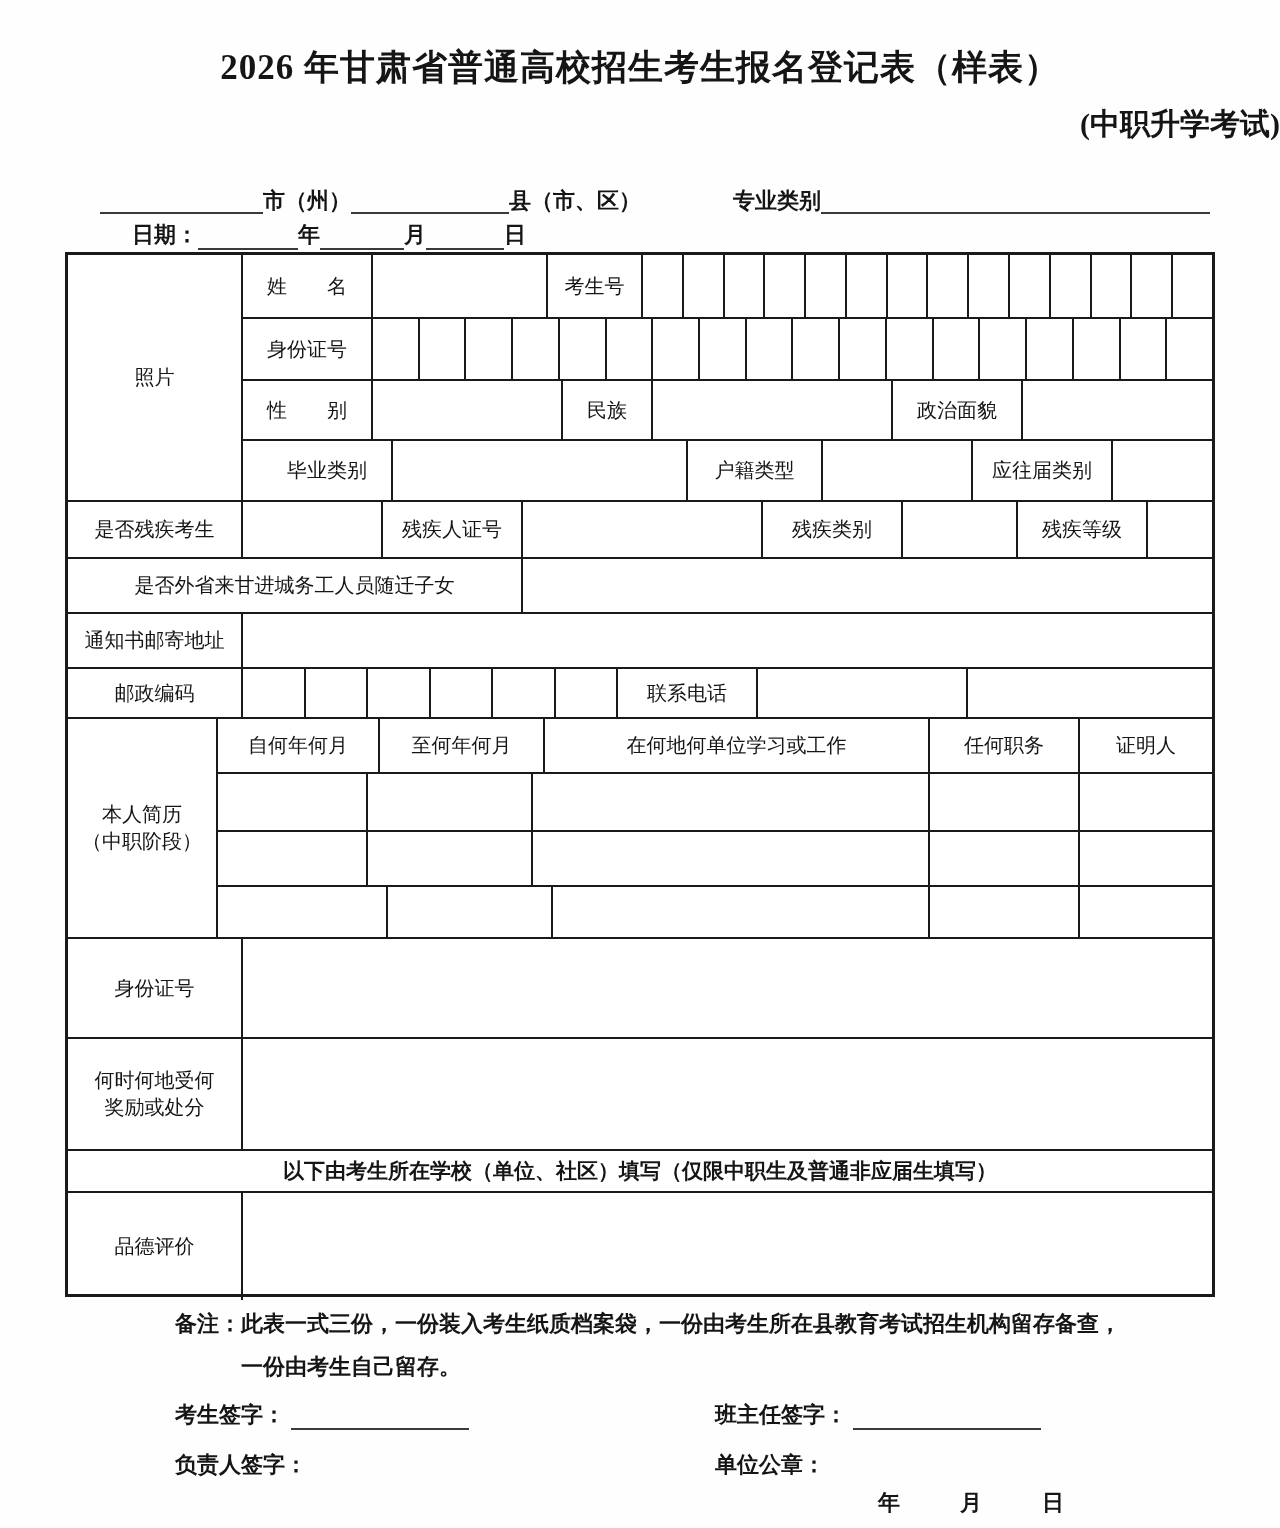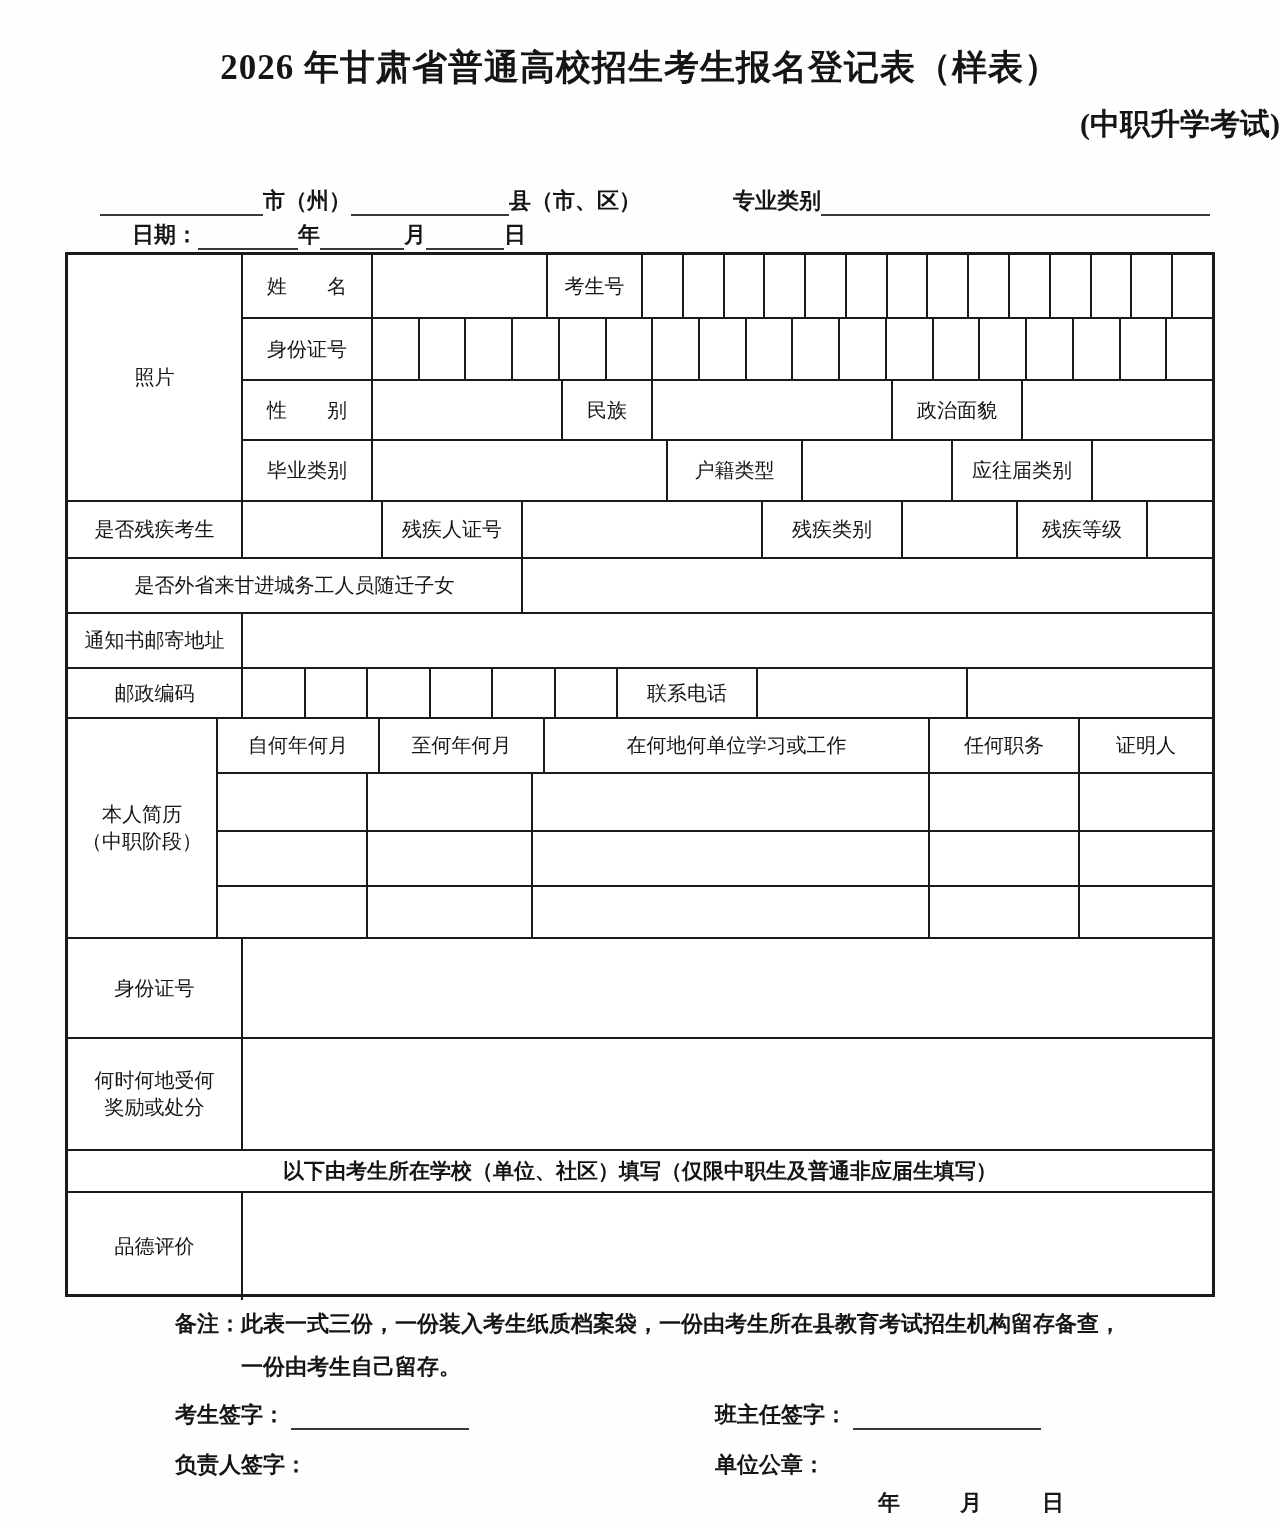--- a/index.html
+++ b/index.html
@@ -8,34 +8,34 @@
     width:1280px; height:1528px;
     font-family:"Liberation Serif","DejaVu Serif",serif;
     color:#151515;
   }
   .sheet { position:relative; width:1280px; height:1528px; background:#fefefe; overflow:hidden; }
 
   .title   { position:absolute; top:44px;  left:0; width:100%; text-align:center; font-size:35px; font-weight:bold; letter-spacing:1px; }
   .subtitle{ position:absolute; top:104px; left:0; width:100%; text-align:right; font-size:30px; font-weight:bold; }
 
   .hline { position:absolute; display:flex; align-items:flex-end; font-size:22px; font-weight:bold; }
-  .hline1 { left:100px; top:186px; width:1110px; }
+  .hline1 { left:100px; top:186px; width:1110px;align-items:center; }
   .hline2 { left:100px; top:220px; width:700px;margin-left:32px; }
   .blank { display:inline-block; border-bottom:2px solid #3a3a3a; height:26px; }
   .spacer { display:inline-block; height:26px; }
 
   .form-table {
     position:absolute; left:65px; top:252px; width:1150px; height:1045px;
     border:3px solid #1a1a1a; display:flex; flex-direction:column; background:#fff;
   }
   .form-table > * { flex-shrink:0; }
   .trow { display:flex; border-bottom:2px solid #1a1a1a; }
   .hsec { display:flex; border-bottom:2px solid #1a1a1a; }
   .vcol { flex:1; display:flex; flex-direction:column; }
-  .vcol > .trow:last-child { border-bottom:none; }
+  .vcol > .trow:last-child { border-bottom:none;padding-left:20px; }
   .final { border-bottom:none; }
 
   .cell {
     display:flex; align-items:center; justify-content:center; text-align:center;
     border-right:2px solid #1a1a1a; font-size:20px; line-height:1.35;
   }
   .trow > .cell:last-child, .hsec > .cell:last-child { border-right:none; }
   .trow > .cells:last-child { border-right:none; }
   .cells { display:flex; border-right:2px solid #1a1a1a; }
   .tick { flex:1; }

